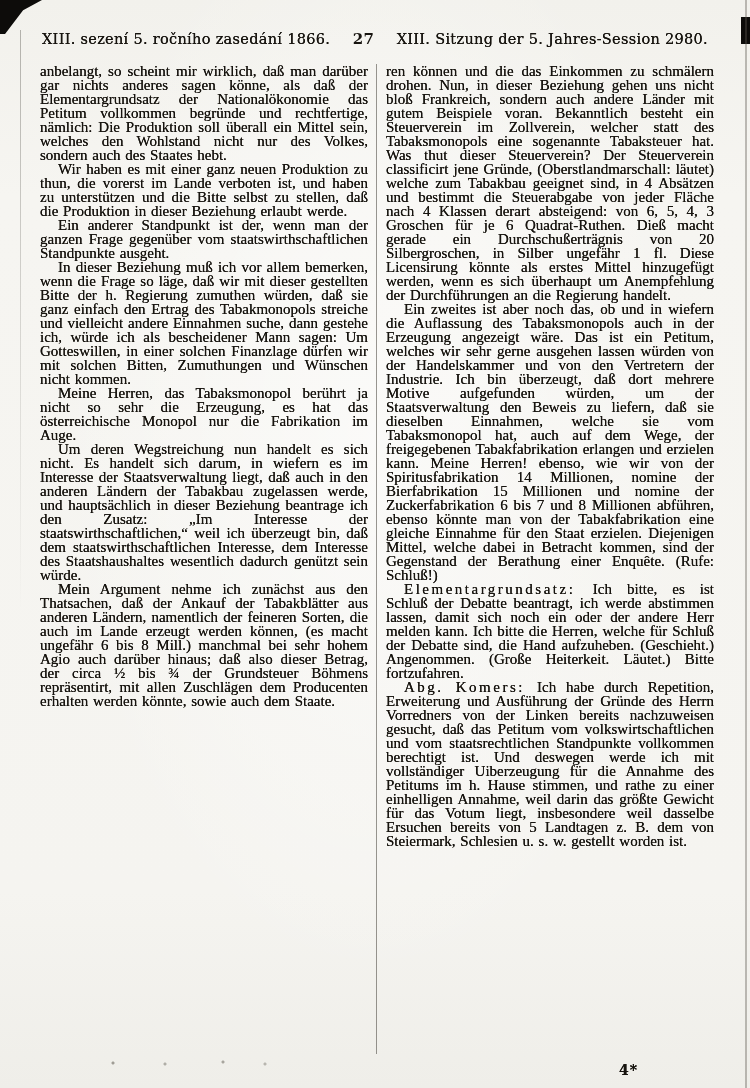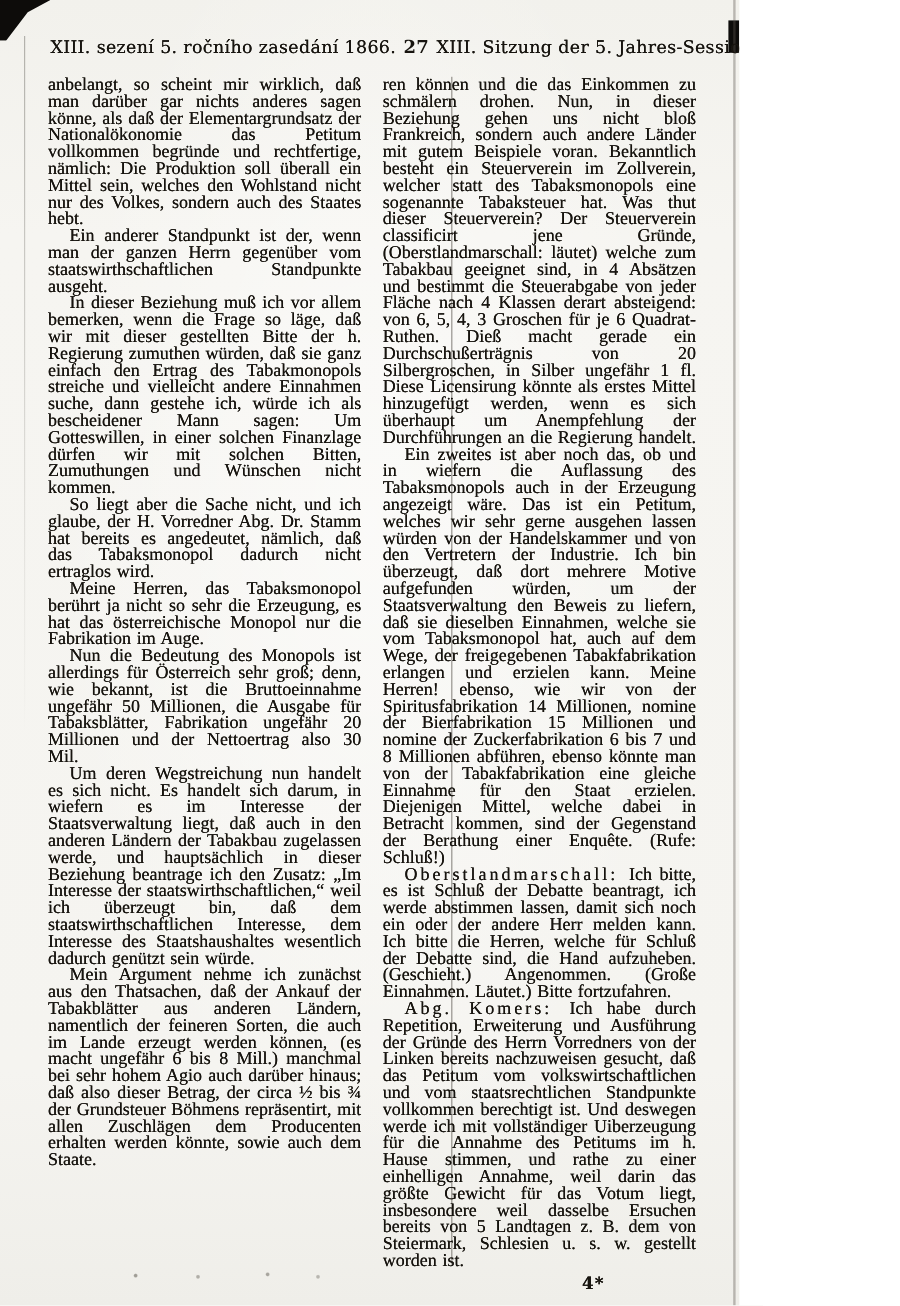--- a/index.html
+++ b/index.html
@@ -1,18 +1,18 @@
 <!DOCTYPE html>
 <html><head>
 <meta charset="utf-8">
 <style>
   html,body{margin:0;padding:0;}
   .page{
     position:relative;
-    width:616px;height:1088px;
+    width:750px;height:1088px;
     background:#f5f4f0;
     background-image:
       radial-gradient(ellipse at 50% 40%, rgba(255,255,255,.55) 0%, rgba(255,255,255,0) 60%),
       linear-gradient(180deg,#f2f1ec 0%,#f6f5f1 18%,#f5f4f0 82%,#efeee9 100%);
     overflow:hidden;
     font-family:"DejaVu Serif","Liberation Serif",serif;
     color:#17140f;
   }
   
   .corner-tl{position:absolute;top:0;left:0;width:42px;height:34px;background:#0d0c0a;
@@ -77,42 +77,41 @@
     <span class="pageno">27</span>
     <span class="htitle">XIII. Sitzung der 5. Jahres-Session 2980.</span>
   </div>
 
   <div class="col-divider"></div>
 
   <div class="columns">
     <div class="column" id="col-left">
   <p class="flush"><span class="ptext">anbelangt, so scheint mir wirklich, daß man darüber gar nichts anderes sagen könne, als daß der Elementargrundsatz der Nationalökonomie das Petitum vollkommen begründe und rechtfertige, nämlich: Die Produktion soll überall ein Mittel sein, welches den Wohlstand nicht nur des Volkes, sondern auch des Staates hebt.</span></p>
 
+  <p class="indent"><span class="ptext">Wir haben es mit einer ganz neuen Produktion zu thun, die vorerst im Lande verboten ist, und haben zu unterstützen und die Bitte selbst zu stellen, daß die Produktion in dieser Beziehung erlaubt werde.</span></p>
 
-  <p class="indent"><span class="ptext">Ein anderer Standpunkt ist der, wenn man der ganzen Herrn gegenüber vom staatswirthschaftlichen Standpunkte ausgeht.</span></p>
+  <p class="indent"><span class="ptext">Ein anderer Standpunkt ist der, wenn man der ganzen Frage gegenüber vom staatswirthschaftlichen Standpunkte ausgeht.</span></p>
 
   <p class="indent"><span class="ptext">In dieser Beziehung muß ich vor allem bemerken, wenn die Frage so läge, daß wir mit dieser gestellten Bitte der h. Regierung zumuthen würden, daß sie ganz einfach den Ertrag des Tabakmonopols streiche und vielleicht andere Einnahmen suche, dann gestehe ich, würde ich als bescheidener Mann sagen: Um Gotteswillen, in einer solchen Finanzlage dürfen wir mit solchen Bitten, Zumuthungen und Wünschen nicht kommen.</span></p>
 
-  <p class="indent"><span class="ptext">So liegt aber die Sache nicht, und ich glaube, der H. Vorredner Abg. Dr. Stamm hat bereits es angedeutet, nämlich, daß das Tabaksmonopol dadurch nicht ertraglos wird.</span></p>
 
   <p class="indent"><span class="ptext">Meine Herren, das Tabaksmonopol berührt ja nicht so sehr die Erzeugung, es hat das österreichische Monopol nur die Fabrikation im Auge.</span></p>
 
-  <p class="indent"><span class="ptext">Nun die Bedeutung des Monopols ist allerdings für Österreich sehr groß; denn, wie bekannt, ist die Bruttoeinnahme ungefähr 50 Millionen, die Ausgabe für Tabaksblätter, Fabrikation ungefähr 20 Millionen und der Nettoertrag also 30 Mil.</span></p>
 
   <p class="indent"><span class="ptext">Um deren Wegstreichung nun handelt es sich nicht. Es handelt sich darum, in wiefern es im Interesse der Staatsverwaltung liegt, daß auch in den anderen Ländern der Tabakbau zugelassen werde, und hauptsächlich in dieser Beziehung beantrage ich den Zusatz: „Im Interesse der staatswirthschaftlichen,“ weil ich überzeugt bin, daß dem staatswirthschaftlichen Interesse, dem Interesse des Staatshaushaltes wesentlich dadurch genützt sein würde.</span></p>
 
   <p class="indent"><span class="ptext">Mein Argument nehme ich zunächst aus den Thatsachen, daß der Ankauf der Tabakblätter aus anderen Ländern, namentlich der feineren Sorten, die auch im Lande erzeugt werden können, (es macht ungefähr 6 bis 8 Mill.) manchmal bei sehr hohem Agio auch darüber hinaus; daß also dieser Betrag, der circa ½ bis ¾ der Grundsteuer Böhmens repräsentirt, mit allen Zuschlägen dem Producenten erhalten werden könnte, sowie auch dem Staate.</span></p>
 
 </div>
     <div class="column" id="col-right">
   <p class="flush"><span class="ptext">ren können und die das Einkommen zu schmälern drohen. Nun, in dieser Beziehung gehen uns nicht bloß Frankreich, sondern auch andere Länder mit gutem Beispiele voran. Bekanntlich besteht ein Steuerverein im Zollverein, welcher statt des Tabaksmonopols eine sogenannte Tabaksteuer hat. Was thut dieser Steuerverein? Der Steuerverein classificirt jene Gründe, (Oberstlandmarschall: läutet) welche zum Tabakbau geeignet sind, in 4 Absätzen und bestimmt die Steuerabgabe von jeder Fläche nach 4 Klassen derart absteigend: von 6, 5, 4, 3 Groschen für je 6 Quadrat-Ruthen. Dieß macht gerade ein Durchschußerträgnis von 20 Silbergroschen, in Silber ungefähr 1 fl. Diese Licensirung könnte als erstes Mittel hinzugefügt werden, wenn es sich überhaupt um Anempfehlung der Durchführungen an die Regierung handelt.</span></p>
 
   <p class="indent"><span class="ptext">Ein zweites ist aber noch das, ob und in wiefern die Auflassung des Tabaksmonopols auch in der Erzeugung angezeigt wäre. Das ist ein Petitum, welches wir sehr gerne ausgehen lassen würden von der Handelskammer und von den Vertretern der Industrie. Ich bin überzeugt, daß dort mehrere Motive aufgefunden würden, um der Staatsverwaltung den Beweis zu liefern, daß sie dieselben Einnahmen, welche sie vom Tabaksmonopol hat, auch auf dem Wege, der freigegebenen Tabakfabrikation erlangen und erzielen kann. Meine Herren! ebenso, wie wir von der Spiritusfabrikation 14 Millionen, nomine der Bierfabrikation 15 Millionen und nomine der Zuckerfabrikation 6 bis 7 und 8 Millionen abführen, ebenso könnte man von der Tabakfabrikation eine gleiche Einnahme für den Staat erzielen. Diejenigen Mittel, welche dabei in Betracht kommen, sind der Gegenstand der Berathung einer Enquête. (Rufe: Schluß!)</span></p>
 
-  <p class="indent"><span class="speaker">Oberstlandmarschall: </span><span class="ptext">Ich bitte, es ist Schluß der Debatte beantragt, ich werde abstimmen lassen, damit sich noch ein oder der andere Herr melden kann. Ich bitte die Herren, welche für Schluß der Debatte sind, die Hand aufzuheben. (Geschieht.) Angenommen. (Große Einnahmen. Läutet.) Bitte fortzufahren.</span></p>
+  <p class="indent"><span class="speaker">Elementargrundsatz: </span><span class="ptext">Ich bitte, es ist Schluß der Debatte beantragt, ich werde abstimmen lassen, damit sich noch ein oder der andere Herr melden kann. Ich bitte die Herren, welche für Schluß der Debatte sind, die Hand aufzuheben. (Geschieht.) Angenommen. (Große Heiterkeit. Läutet.) Bitte fortzufahren.</span></p>
 
   <p class="indent"><span class="speaker">Abg. Komers: </span><span class="ptext">Ich habe durch Repetition, Erweiterung und Ausführung der Gründe des Herrn Vorredners von der Linken bereits nachzuweisen gesucht, daß das Petitum vom volkswirtschaftlichen und vom staatsrechtlichen Standpunkte vollkommen berechtigt ist. Und deswegen werde ich mit vollständiger Uiberzeugung für die Annahme des Petitums im h. Hause stimmen, und rathe zu einer einhelligen Annahme, weil darin das größte Gewicht für das Votum liegt, insbesondere weil dasselbe Ersuchen bereits von 5 Landtagen z. B. dem von Steiermark, Schlesien u. s. w. gestellt worden ist.</span></p>
 
 </div>
   </div>
 
   <div class="speckles"></div>
 
   <div class="signature">4*</div>
 

